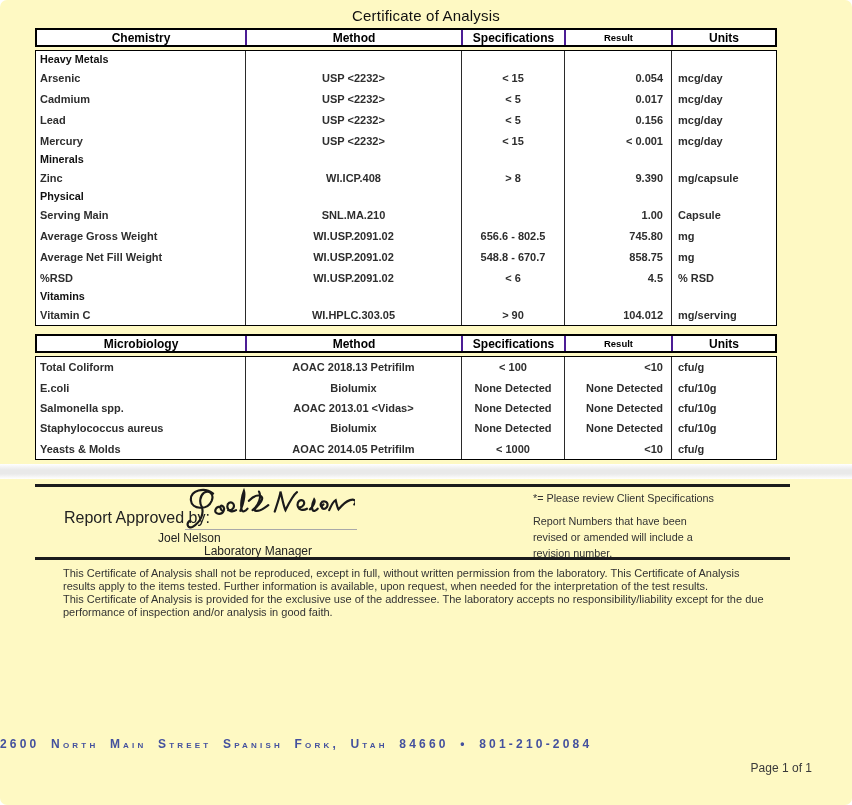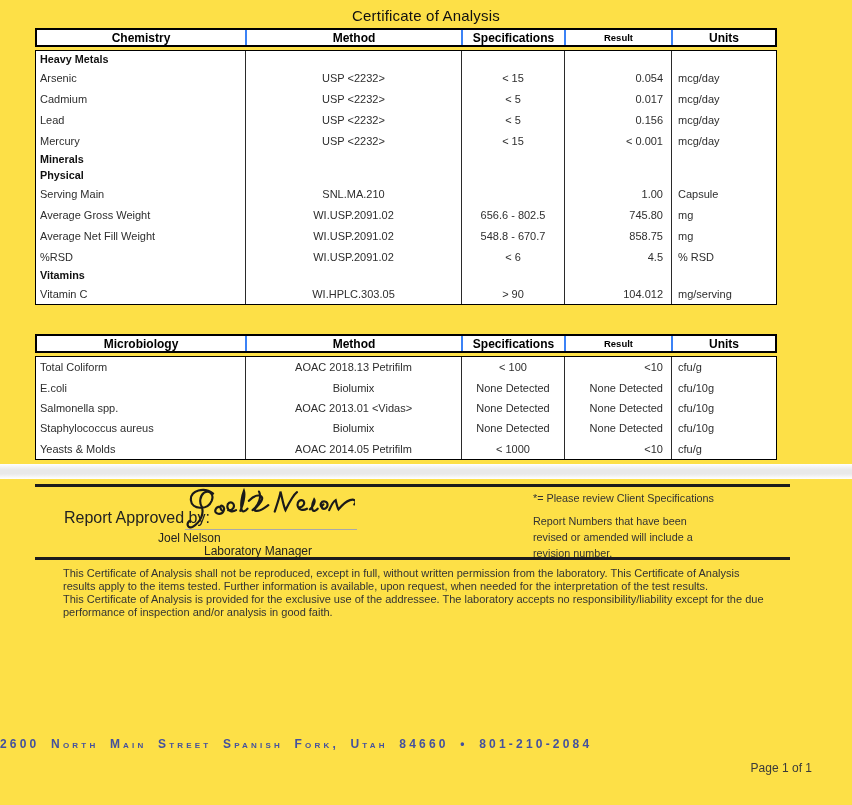--- a/index.html
+++ b/index.html
@@ -2,48 +2,48 @@
 <html><head>
 <meta charset="utf-8">
 <style>
   * { margin:0; padding:0; box-sizing:border-box; }
   html,body { background:#ffffff; }
   body {
     width:852px; height:805px;
     font-family:"Liberation Sans", sans-serif;
     color:#2b2b2b; position:relative; overflow:hidden;
   }
-  .page { position:absolute; inset:0; background:#fde047; }
+  .page { position:absolute; inset:0; background:#fef9c3;border-radius:7px; }
 
   .doc-title {
     position:absolute; top:7px; left:0; right:0;
     text-align:center; font-size:15px; color:#111; letter-spacing:.2px;
   }
 
   
   .thead {
     position:absolute; left:35px; width:742px; height:19px;
     display:grid; grid-template-columns:210px 216px 103px 107px auto;
     border:2px solid #000; background:#fff;
   }
   .th {
     display:flex; align-items:center; justify-content:center;
     font-weight:bold; font-size:12px; color:#000;
-    border-right:2px solid #3b82f6;
+    border-right:2px solid #4c1d95;
   }
   .th:last-child { border-right:none; }
   .th.small { font-size:9.5px; }
 
   
   .tbody {
     position:absolute; left:35px; width:742px;
     border:1.5px solid #000; background:#fff;
   }
   .trow { display:grid; grid-template-columns:210px 216px 103px 107px auto; }
-  .trow.data { height:21px; }
+  .trow.data { height:21px;font-weight:bold; }
   .trow.section { height:16px; }
   .tbody.micro .trow.data { height:20.4px; }
   .cell {
     display:flex; align-items:center; font-size:11px; color:#2e2e2e;
     border-right:1px solid #2a2a2a; overflow:hidden; white-space:nowrap;
   }
   .cell:last-child { border-right:none; }
   .cell.c-name   { padding-left:4px; }
   .cell.c-method { justify-content:center; }
   .cell.c-spec   { justify-content:center; }
@@ -132,20 +132,27 @@
         <div class="cell c-spec">&lt; 15</div>
         <div class="cell c-result">&lt; 0.001</div>
         <div class="cell c-units">mcg/day</div>
       </div>
       <div class="trow section">
         <div class="cell c-name">Minerals</div>
         <div class="cell c-method"></div>
         <div class="cell c-spec"></div>
         <div class="cell c-result"></div>
         <div class="cell c-units"></div>
+      </div>
+      <div class="trow data">
+        <div class="cell c-name">Zinc</div>
+        <div class="cell c-method">WI.ICP.408</div>
+        <div class="cell c-spec">&gt; 8</div>
+        <div class="cell c-result">9.390</div>
+        <div class="cell c-units">mg/capsule</div>
       </div>
       <div class="trow section">
         <div class="cell c-name">Physical</div>
         <div class="cell c-method"></div>
         <div class="cell c-spec"></div>
         <div class="cell c-result"></div>
         <div class="cell c-units"></div>
       </div>
       <div class="trow data">
         <div class="cell c-name">Serving Main</div>

